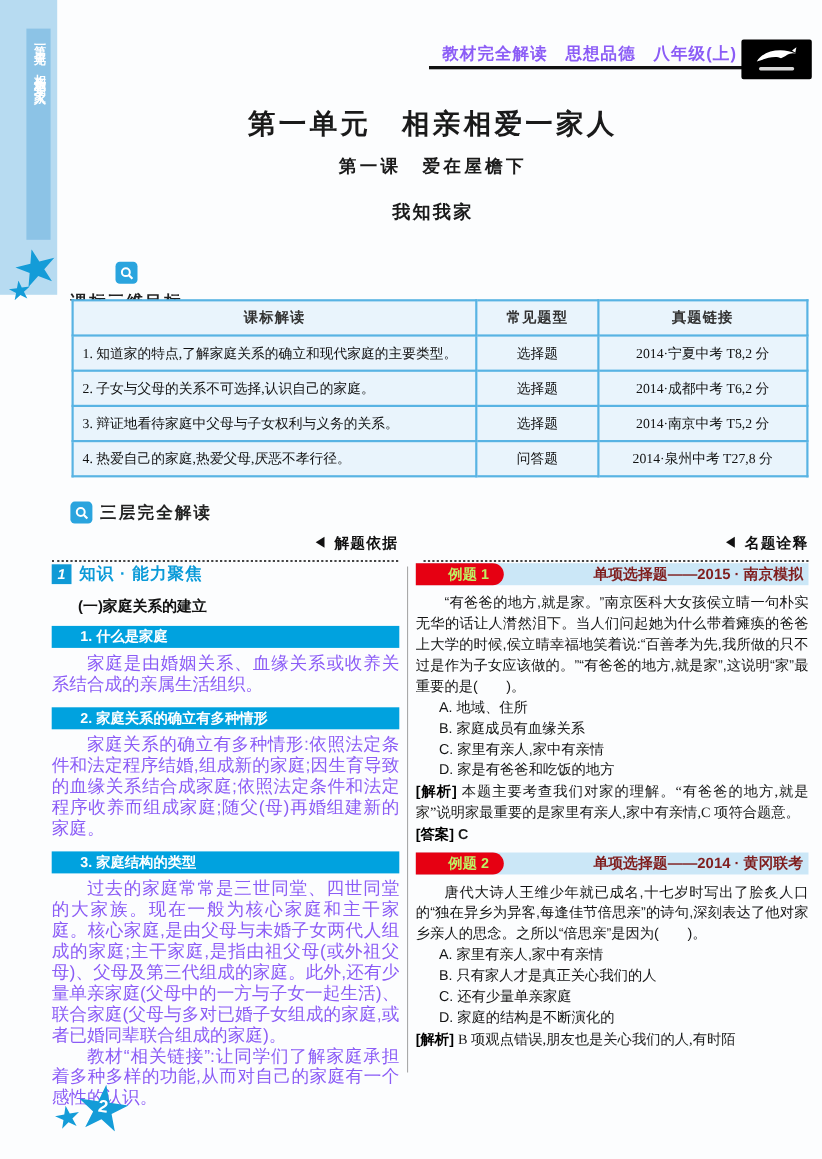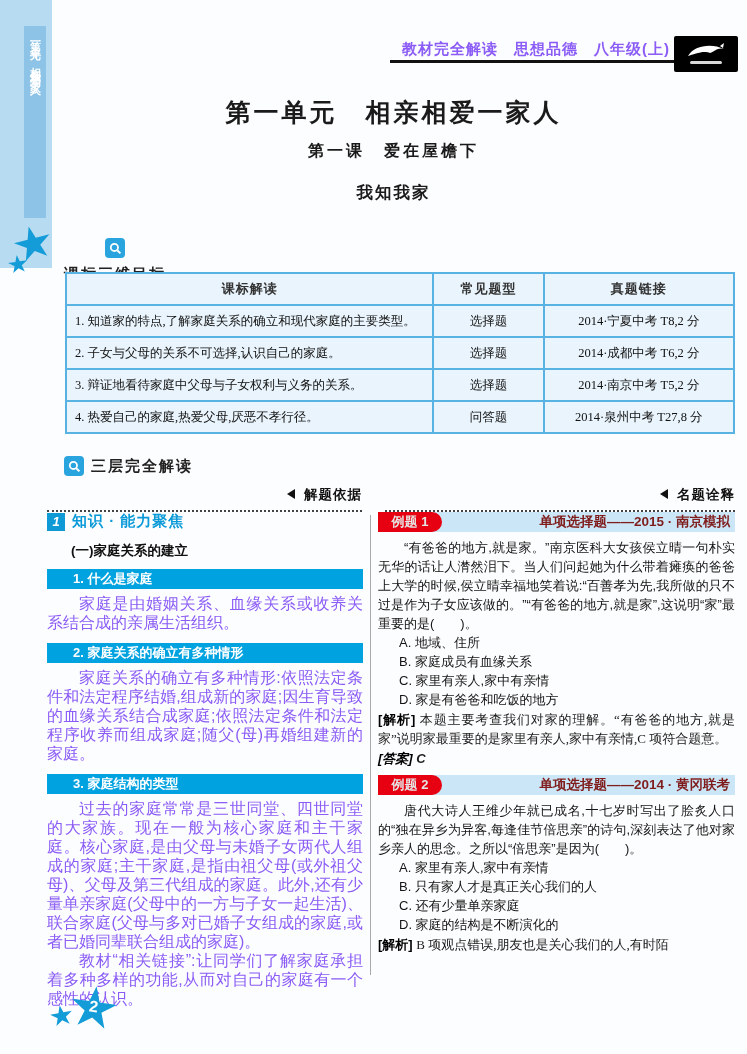--- a/index.html
+++ b/index.html
@@ -61,22 +61,22 @@
   .part-title{color:#0a9ad8;font-weight:bold;font-size:15px;letter-spacing:1px;}
   .sub{margin:11px 0 4px 24px;font-weight:bold;font-size:13.5px;color:#111;}
   .banner{height:20px;line-height:20px;background:linear-gradient(90deg,#009fdd,#1badе3);
           background-color:#00a2df;color:#fff;font-weight:bold;font-size:13px;padding-left:26px;
           margin:9px 0 5px 0;}
   .kp{font-size:16px;line-height:19px;text-indent:2em;text-align:justify;color:#8b5cf6;}
 
   
   .ex-bar{position:relative;height:20px;background:#cbe7f7;margin-bottom:6px;}
   .ex-badge{position:absolute;left:0;top:0;width:64px;height:20px;background:#e60012;
-            border-radius:0 10px 10px 0;color:#e5e5e5;font-weight:bold;font-size:13px;
-            text-align:center;line-height:20px;}
+            border-radius:0 10px 10px 0;color:#bef264;font-weight:bold;font-size:13px;
+            text-align:center;line-height:20px;padding-left:16px;}
   .ex-src{position:absolute;right:5px;top:0;line-height:20px;color:#7f1d1d;font-weight:bold;font-size:13.5px;}
   .stem{font-size:13px;line-height:19px;text-indent:2em;text-align:justify;color:#141414;}
   .opt{font-size:13px;line-height:19px;margin-left:21px;color:#141414;}
   .ana{font-size:13px;line-height:19px;text-align:justify;margin-top:2px;}
   .ana .lbl{font-weight:bold;color:#000;}
   .ana .body{font-family:"Liberation Serif",serif;}
 </style>
 </head>
 <body>
 
@@ -195,21 +195,21 @@
     </div>
     <p class="stem" style="margin:0;">“有爸爸的地方,就是家。”南京医科大女孩侯立晴一句朴实无华的话让人潸然泪下。当人们问起她为什么带着瘫痪的爸爸上大学的时候,侯立晴幸福地笑着说:“百善孝为先,我所做的只不过是作为子女应该做的。”“有爸爸的地方,就是家”,这说明“家”最重要的是(　　)。</p>
     <div class="opt">A. 地域、住所</div>
     <div class="opt">B. 家庭成员有血缘关系</div>
     <div class="opt">C. 家里有亲人,家中有亲情</div>
     <div class="opt">D. 家是有爸爸和吃饭的地方</div>
     <p class="ana" style="margin:1px 0 0 0;">
       <span class="lbl">[解析]</span>
       <span class="body">本题主要考查我们对家的理解。“有爸爸的地方,就是家”说明家最重要的是家里有亲人,家中有亲情,C 项符合题意。</span>
     </p>
-    <p class="ana" style="margin:1px 0 0 0;font-style:italic;">
+    <p class="ana" style="margin:1px 0 0 0;">
       <span class="lbl">[答案]</span>
       <span class="body" style="font-family:'Liberation Sans',sans-serif;font-weight:bold;">C</span>
     </p>
 
     <div class="ex-bar" style="margin-top:7px;">
       <span class="ex-badge">例题 2</span>
       <span class="ex-src">单项选择题——2014 · 黄冈联考</span>
     </div>
     <p class="stem" style="margin:0;">唐代大诗人王维少年就已成名,十七岁时写出了脍炙人口的“独在异乡为异客,每逢佳节倍思亲”的诗句,深刻表达了他对家乡亲人的思念。之所以“倍思亲”是因为(　　)。</p>
     <div class="opt">A. 家里有亲人,家中有亲情</div>

